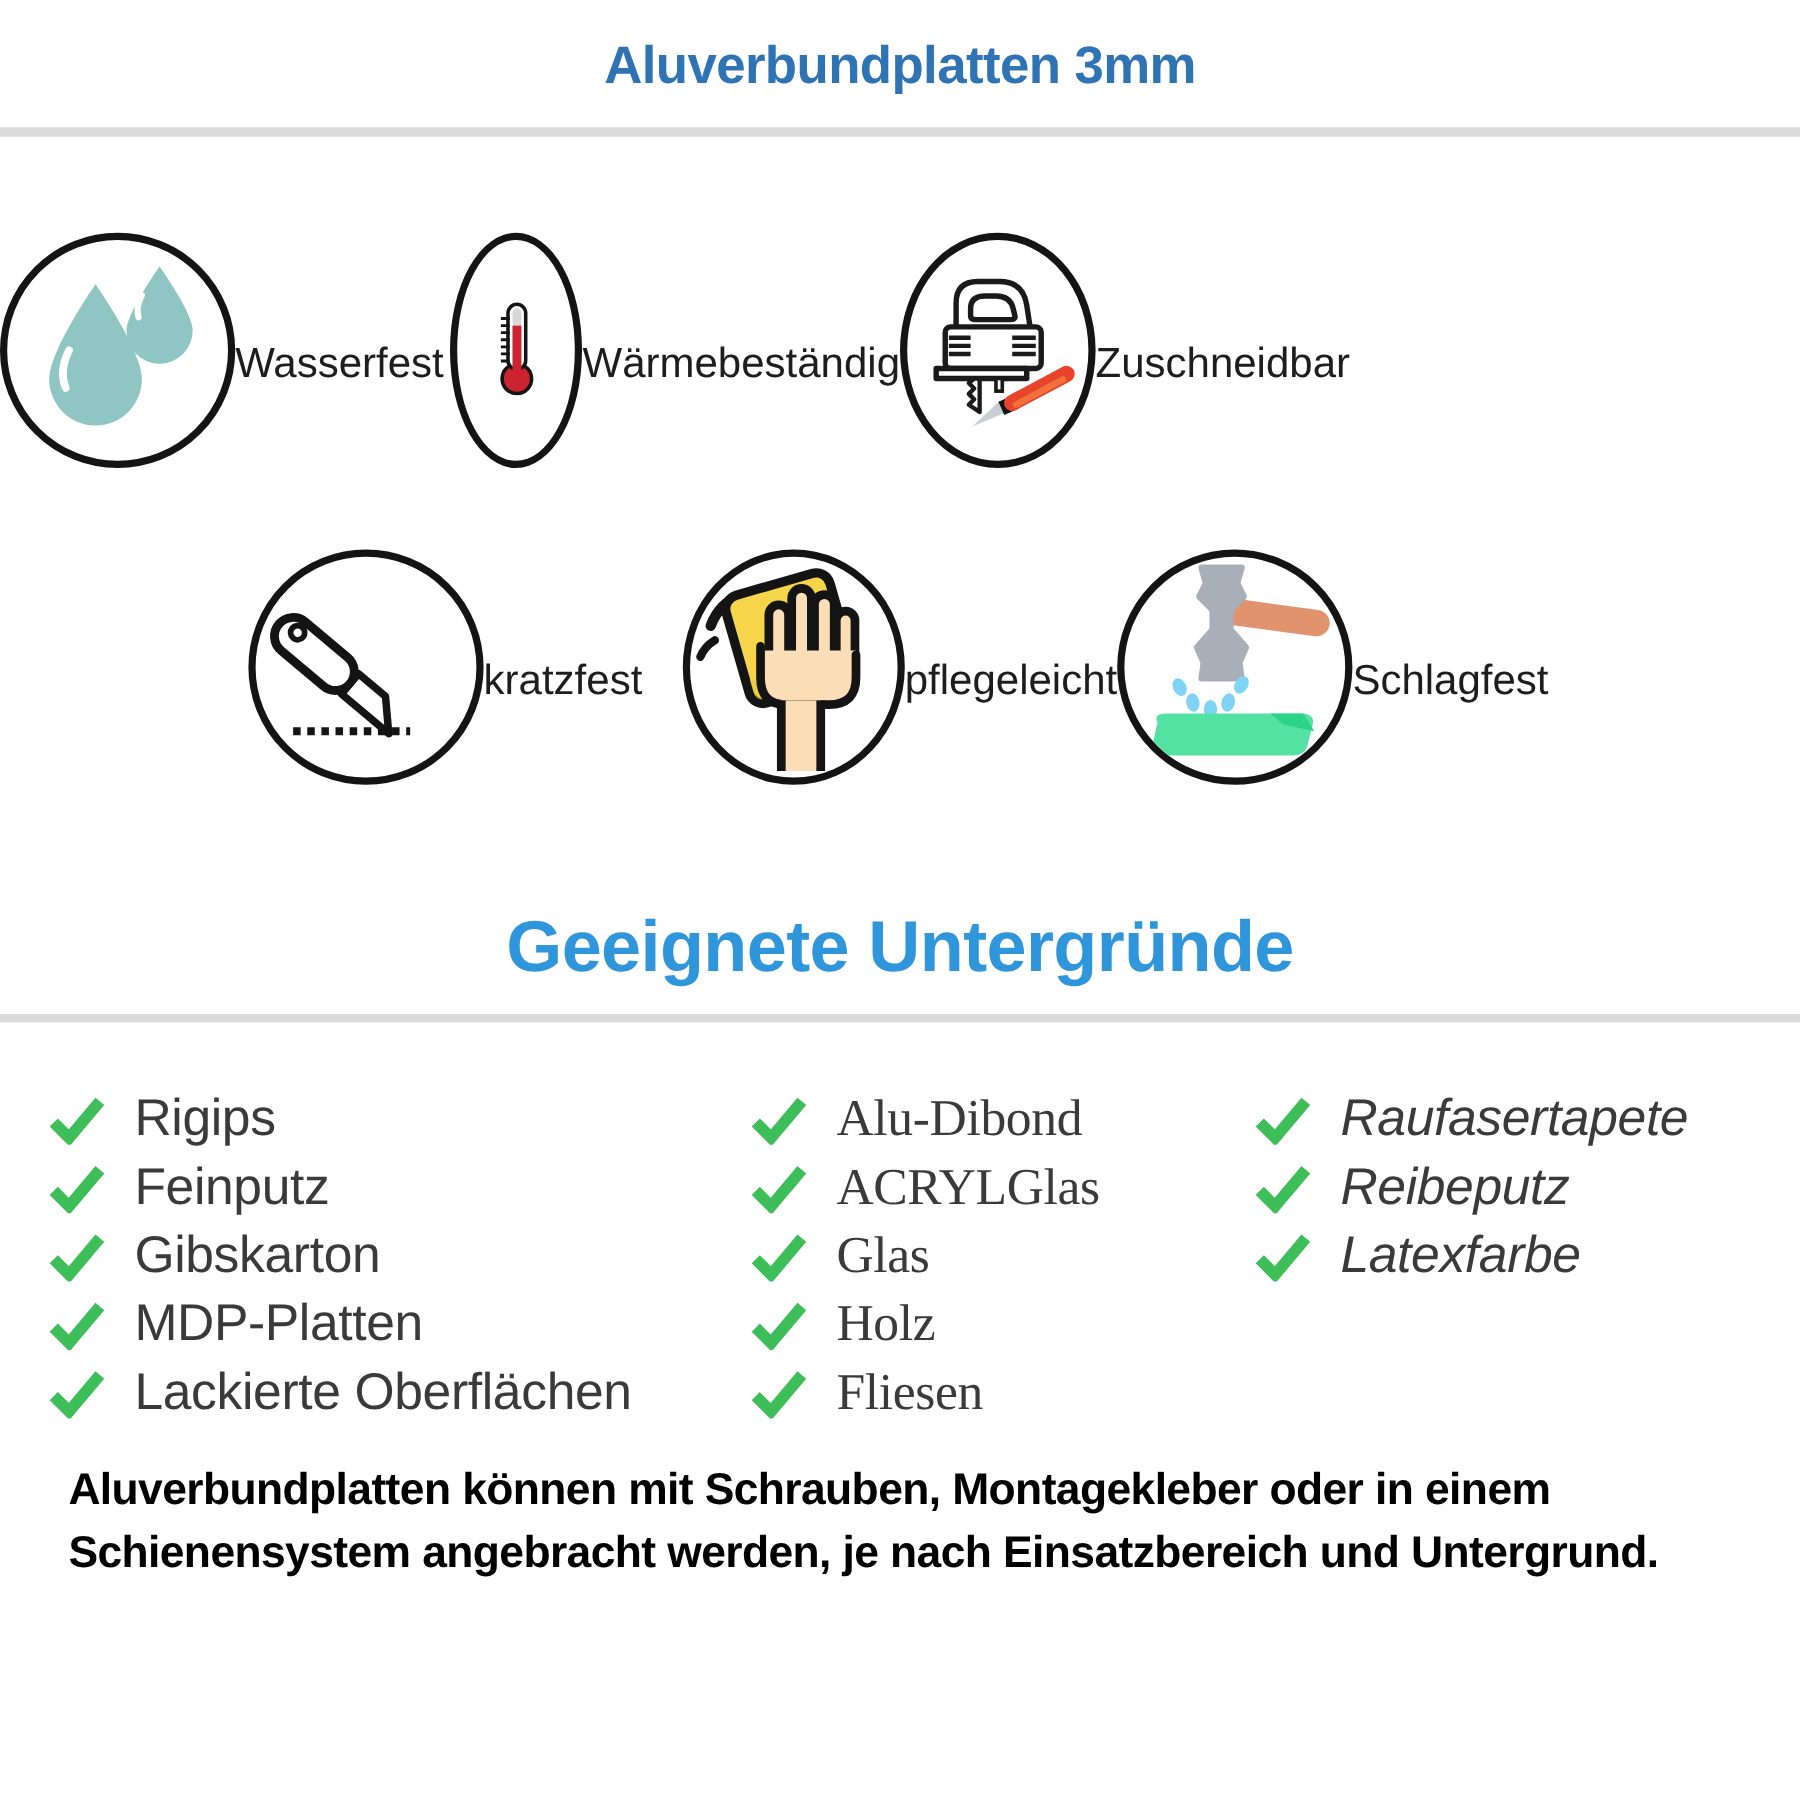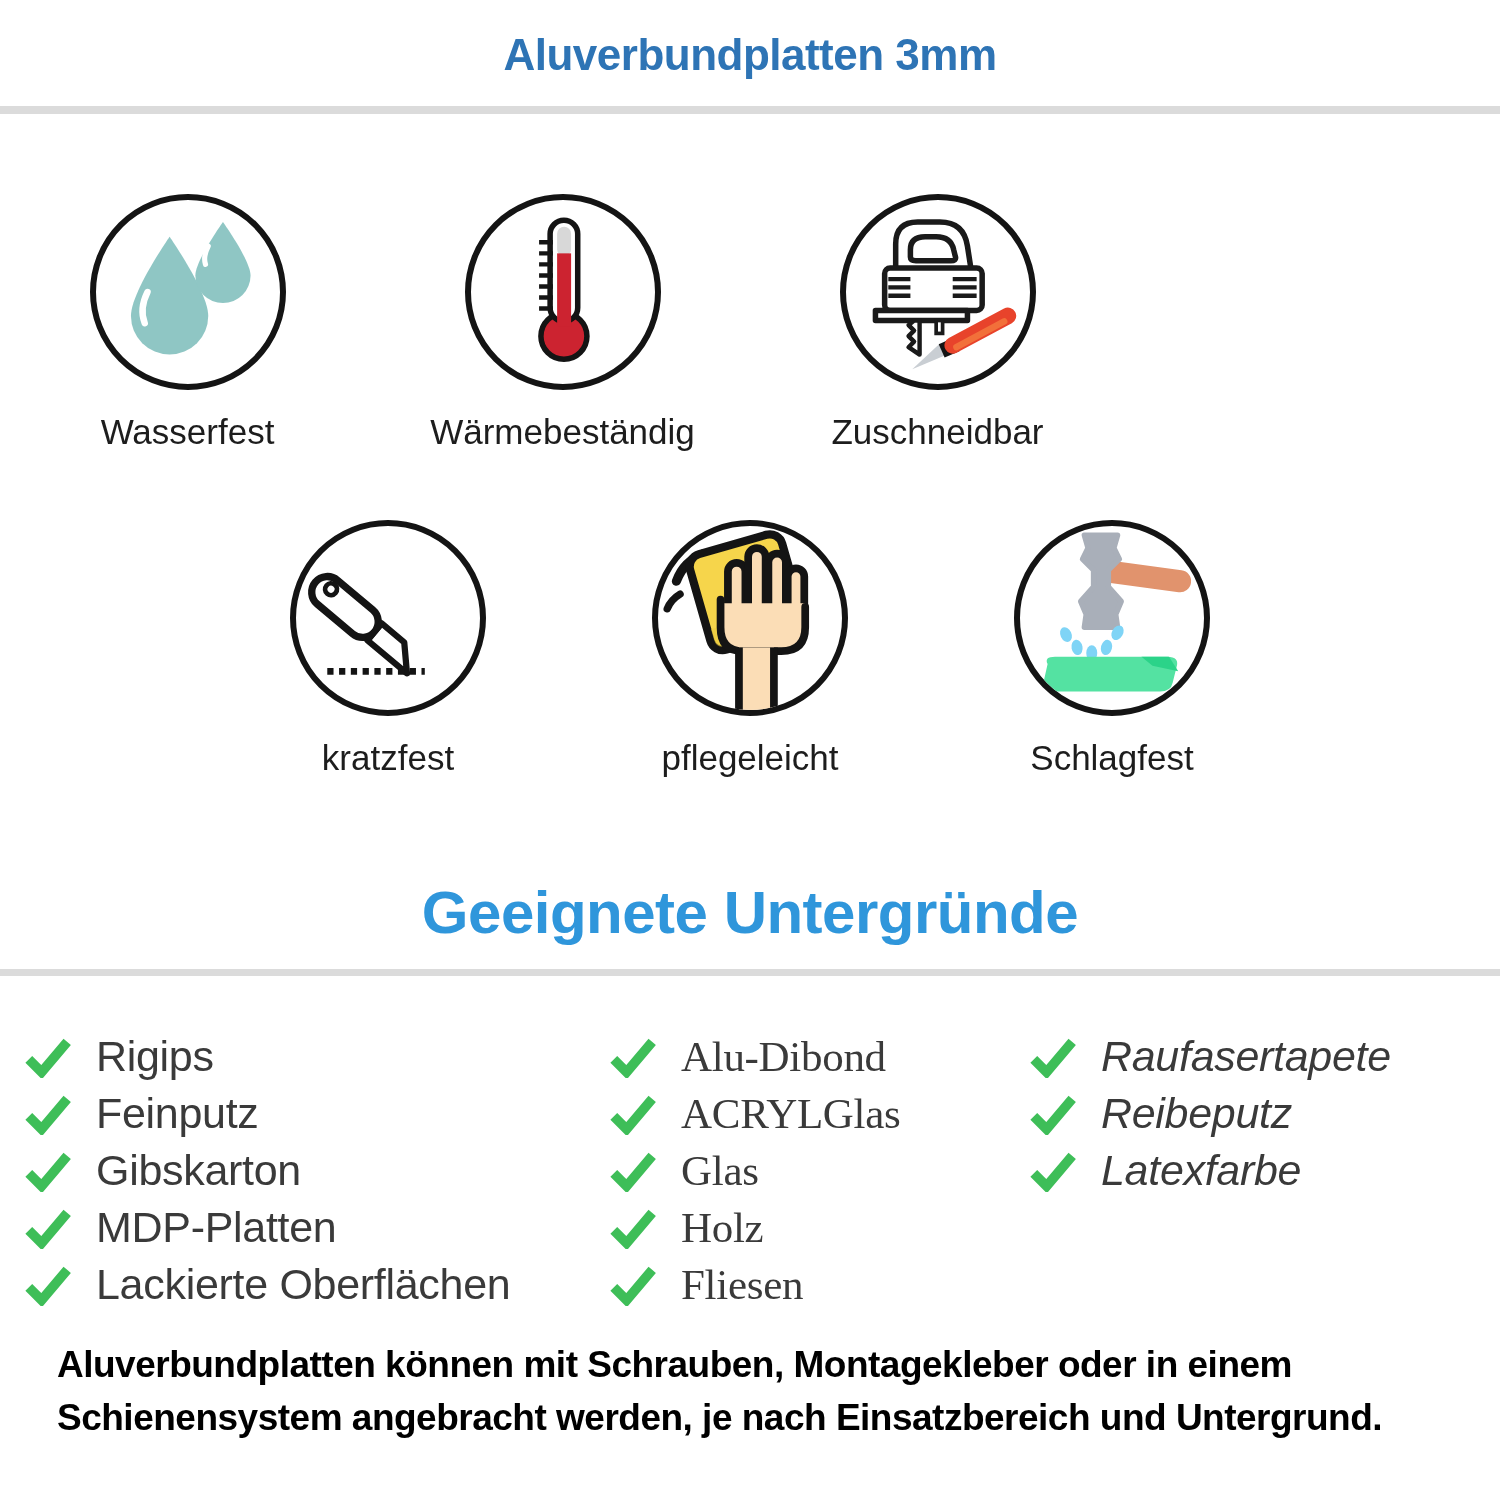--- a/index.html
+++ b/index.html
@@ -6,28 +6,28 @@
   body{width:1500px;height:1500px;font-family:"Liberation Sans",sans-serif;overflow:hidden;}
   .section-title{text-align:center;font-weight:600;margin:0;letter-spacing:-0.5px;}
   .title-features{margin-top:30px;font-size:44px;color:#2E74B5;}
   .title-substrates{margin-top:100px;font-size:60px;color:#2F96DB;}
   .divider{height:8px;background:#DBDBDB;}
   .divider-1{margin-top:26px;}
   .divider-2{margin-top:22px;height:7px;}
   .features-row{display:flex;}
   .row-1{margin-top:80px;}
   .row-2{margin-top:68px;justify-content:center;}
-  .feature-item{display:flex;flex-direction:column;align-items:center;}
+  .feature-item{display:flex;flex-direction:row;align-items:center;}
   .row-1 .feature-item{width:25%;}
   .row-2 .feature-item{width:362px;}
   .feature-circle{width:196px;height:196px;border:6px solid #141414;border-radius:50%;background:#fff;box-sizing:border-box;}
   .icon-clip{width:100%;height:100%;border-radius:50%;overflow:hidden;}
   .icon-clip svg{display:block;width:100%;height:100%;}
   .feature-label{margin-top:22px;font-size:35px;font-weight:500;color:#1D1D1D;white-space:nowrap;}
-  .checklist{display:flex;padding-left:24px;margin-top:52px;}
+  .checklist{display:flex;padding-left:40px;margin-top:52px;}
   .check-col{display:flex;flex-direction:column;}
   .col-1{width:585px;}
   .col-2{width:420px;font-family:Liberation Serif, serif;}
   .col-3{flex:1;font-style:italic;}
   .check-item{display:flex;align-items:center;height:57px;}
   .check-icon{width:48px;height:42px;margin-right:24px;flex:none;}
   .check-label{font-size:43px;font-weight:500;color:#3A3A3A;letter-spacing:-0.3px;white-space:nowrap;}
   .footer-note{margin-top:26px;padding-left:57px;padding-right:40px;font-size:37px;font-weight:600;color:#000000;line-height:1.42;letter-spacing:-0.5px;}
 </style>
 </head>

